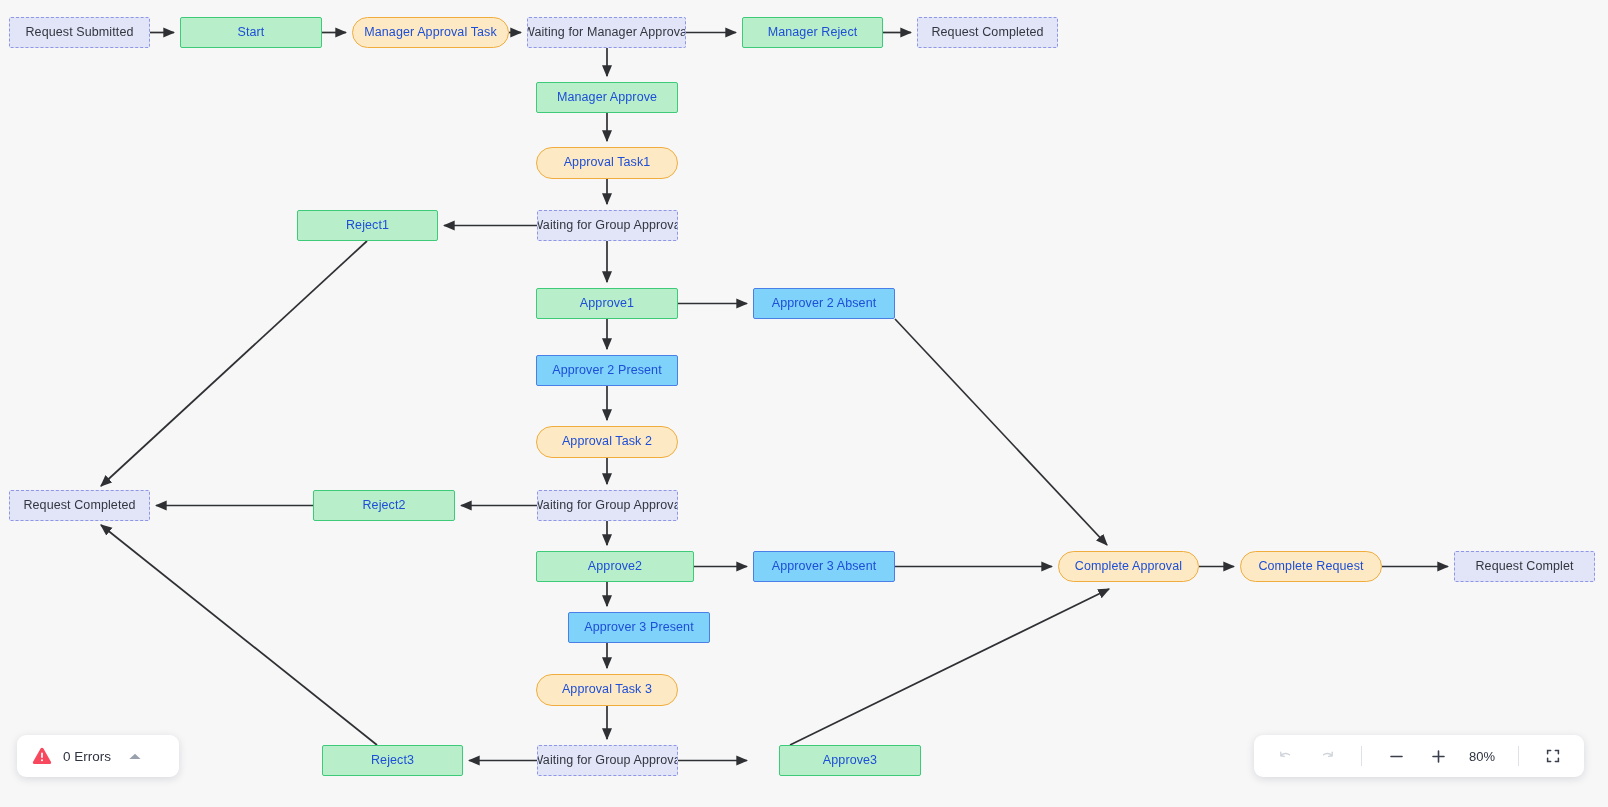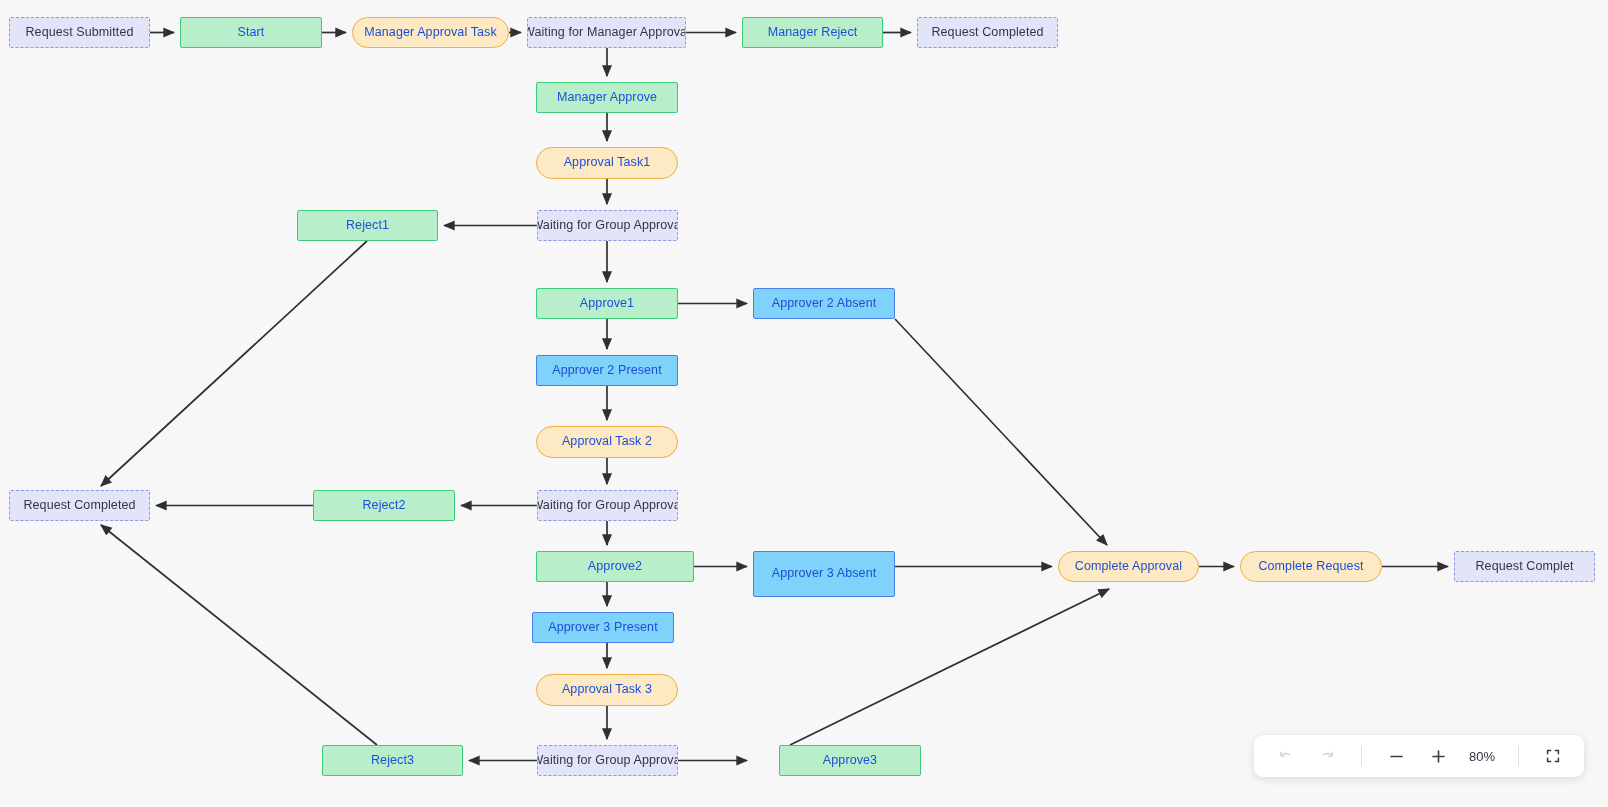--- a/index.html
+++ b/index.html
@@ -230,50 +230,65 @@
         </div>
         <div class="node action" style="left: 313px; top: 490px; width: 142px; height: 31px;">
           <span>Reject2</span>
         </div>
         <div class="node state" style="left: 537px; top: 490px; width: 141px; height: 31px;">
           <span>Waiting for Group Approval</span>
         </div>
         <div class="node action" style="left: 536px; top: 551px; width: 158px; height: 31px;">
           <span>Approve2</span>
         </div>
-        <div class="node branch" style="left: 753px; top: 551px; width: 142px; height: 46px;">
+        <div class="node branch" style="left: 753px; top: 551px; width: 142px; height: 31px;">
           <span>Approver 3 Absent</span>
         </div>
         <div class="node task" style="left: 1058px; top: 551px; width: 141px; height: 31px;">
           <span>Complete Approval</span>
         </div>
         <div class="node task" style="left: 1240px; top: 551px; width: 142px; height: 31px;">
           <span>Complete Request</span>
         </div>
         <div class="node state" style="left: 1454px; top: 551px; width: 141px; height: 31px;">
           <span>Request Complet</span>
         </div>
-        <div class="node branch" style="left: 532px; top: 612px; width: 142px; height: 31px;">
+        <div class="node branch" style="left: 568px; top: 612px; width: 142px; height: 31px;">
           <span>Approver 3 Present</span>
         </div>
         <div class="node task" style="left: 536px; top: 674px; width: 142px; height: 32px;">
           <span>Approval Task 3</span>
         </div>
         <div class="node action" style="left: 322px; top: 745px; width: 141px; height: 31px;">
           <span>Reject3</span>
         </div>
         <div class="node state" style="left: 537px; top: 745px; width: 141px; height: 31px;">
           <span>Waiting for Group Approval</span>
         </div>
         <div class="node action" style="left: 753px; top: 745px; width: 142px; height: 31px; margin-left: 26px;">
           <span>Approve3</span>
         </div>
       </div>
   </div>
 
+  <div id="errors-panel">
+    <span>
+      <svg class="warn-tri" width="20" height="18" viewBox="0 0 20 18" xmlns="http://www.w3.org/2000/svg">
+        <path d="M8.62 1.55a1.6 1.6 0 0 1 2.76 0l7.4 12.9A1.6 1.6 0 0 1 17.4 17H2.6a1.6 1.6 0 0 1-1.38-2.55z" fill="#f8485e"></path>
+        <rect x="9.15" y="5.6" width="1.7" height="5.3" rx="0.85" fill="#ffffff"></rect>
+        <circle cx="10" cy="13.3" r="1.02" fill="#ffffff"></circle>
+      </svg>
+    </span>
+    <span class="err-label">0 Errors</span>
+    <span>
+      <svg class="chev" width="14" height="9" viewBox="0 0 14 9" xmlns="http://www.w3.org/2000/svg">
+        <path d="M1.4 7.1 L7 1.8 L12.6 7.1 Z" fill="#9aa1ae"></path>
+      </svg>
+    </span>
+  </div>
 
   <div id="zoom-toolbar">
     <button class="tbtn disabled" aria-label="undo">
       <svg width="19" height="19" viewBox="0 0 20 20" xmlns="http://www.w3.org/2000/svg">
         <path d="M5.2 9.2 C7.4 6.4 11.6 6.0 14.2 8.2" stroke="#cfd3da" stroke-width="1.5" fill="none" stroke-linecap="round"></path>
         <path d="M5.2 9.2 L5.0 5.6 M5.2 9.2 L8.7 9.9" stroke="#cfd3da" stroke-width="1.5" fill="none" stroke-linecap="round"></path>
       </svg>
     </button>
     <button class="tbtn disabled" aria-label="redo">
       <svg width="19" height="19" viewBox="0 0 20 20" xmlns="http://www.w3.org/2000/svg">

